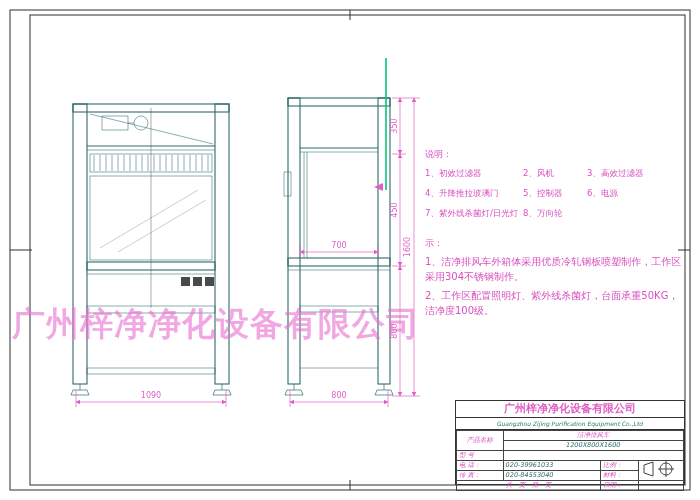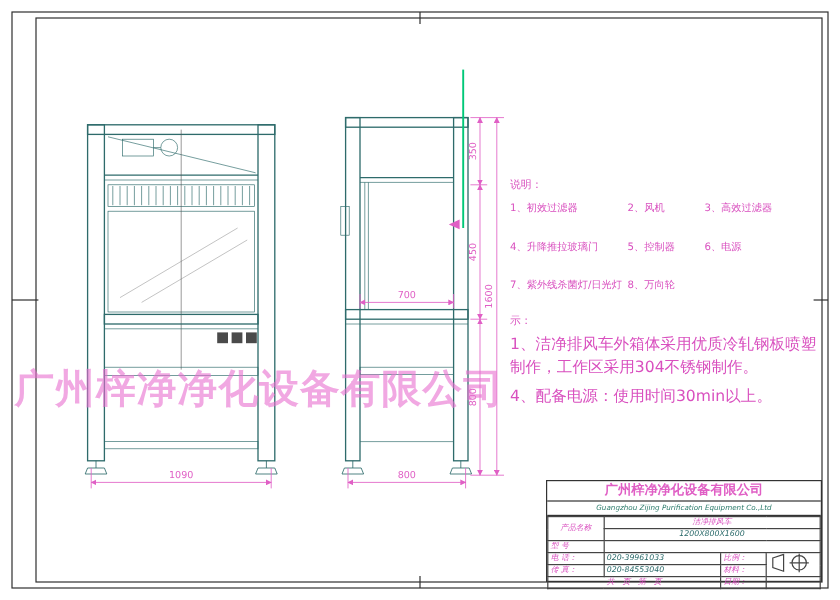--- a/index.html
+++ b/index.html
@@ -17,23 +17,23 @@
   g.dims line{stroke:#e05fc5;stroke-width:.7;}
   g.dims text{fill:#e05fc5;font-size:8px;text-anchor:middle;stroke:none;
               font-family:"DejaVu Sans",sans-serif;}
   .socket{fill:#4a4a4a;stroke:none;}
   .hl{stroke:#00c878;stroke-width:1.6;}
   .pinkmark{fill:#e05fc5;stroke:none;}
 
   
   .notes{position:absolute;left:425px;top:148px;width:258px;z-index:3;color:#d950bf;}
   .ltitle{font-size:9px;margin-bottom:7px;}
-  .legend{display:grid;grid-template-columns:98px 64px 1fr;row-gap:20px;font-size:8.5px;}
+  .legend{display:grid;grid-template-columns:98px 64px 1fr;row-gap:8px;font-size:8.5px;}
   .spec-title{margin-top:17px;font-size:9px;}
-  .spec-line{font-size:13px;margin-top:5px;line-height:1.45;}
+  .spec-line{font-size:10px;margin-top:5px;line-height:1.45;}
   .notes-footer{margin-top:17px;font-size:8.5px;}
 
   
   .watermark{position:absolute;left:12px;top:302px;z-index:5;font-size:33px;font-weight:600;
              color:#e86fd0;opacity:.6;letter-spacing:1px;white-space:nowrap;pointer-events:none;}
 
   
   .tblock{position:absolute;left:455px;top:400px;width:230px;height:85px;z-index:3;
           border:1px solid #333;box-sizing:border-box;background:#fff;}
   .tb-cn{height:16px;line-height:16px;text-align:center;color:#e05fc5;font-weight:bold;
@@ -159,21 +159,21 @@
       <span>2、风机</span>
       <span>3、高效过滤器</span>
       <span>4、升降推拉玻璃门</span>
       <span>5、控制器</span>
       <span>6、电源</span>
       <span>7、紫外线杀菌灯/日光灯</span>
       <span>8、万向轮</span>
     </div>
     <div class="spec-title">示：</div>
     <div class="spec-line">1、洁净排风车外箱体采用优质冷轧钢板喷塑制作，工作区采用304不锈钢制作。</div>
-    <div class="spec-line">4、配备电源：使用时间30min以上。</div>
+    <div class="spec-line">2、工作区配置照明灯、紫外线杀菌灯，台面承重50KG，洁净度100级。</div>
   </div>
 
   <div class="watermark">广州梓净净化设备有限公司</div>
 
   <div class="tblock">
     <div class="tb-cn">广州梓净净化设备有限公司</div>
     <div class="tb-en">Guangzhou Zijing Purification Equipment Co.,Ltd</div>
     <table class="tb">
       <colgroup>
           <col style="width:46px">

